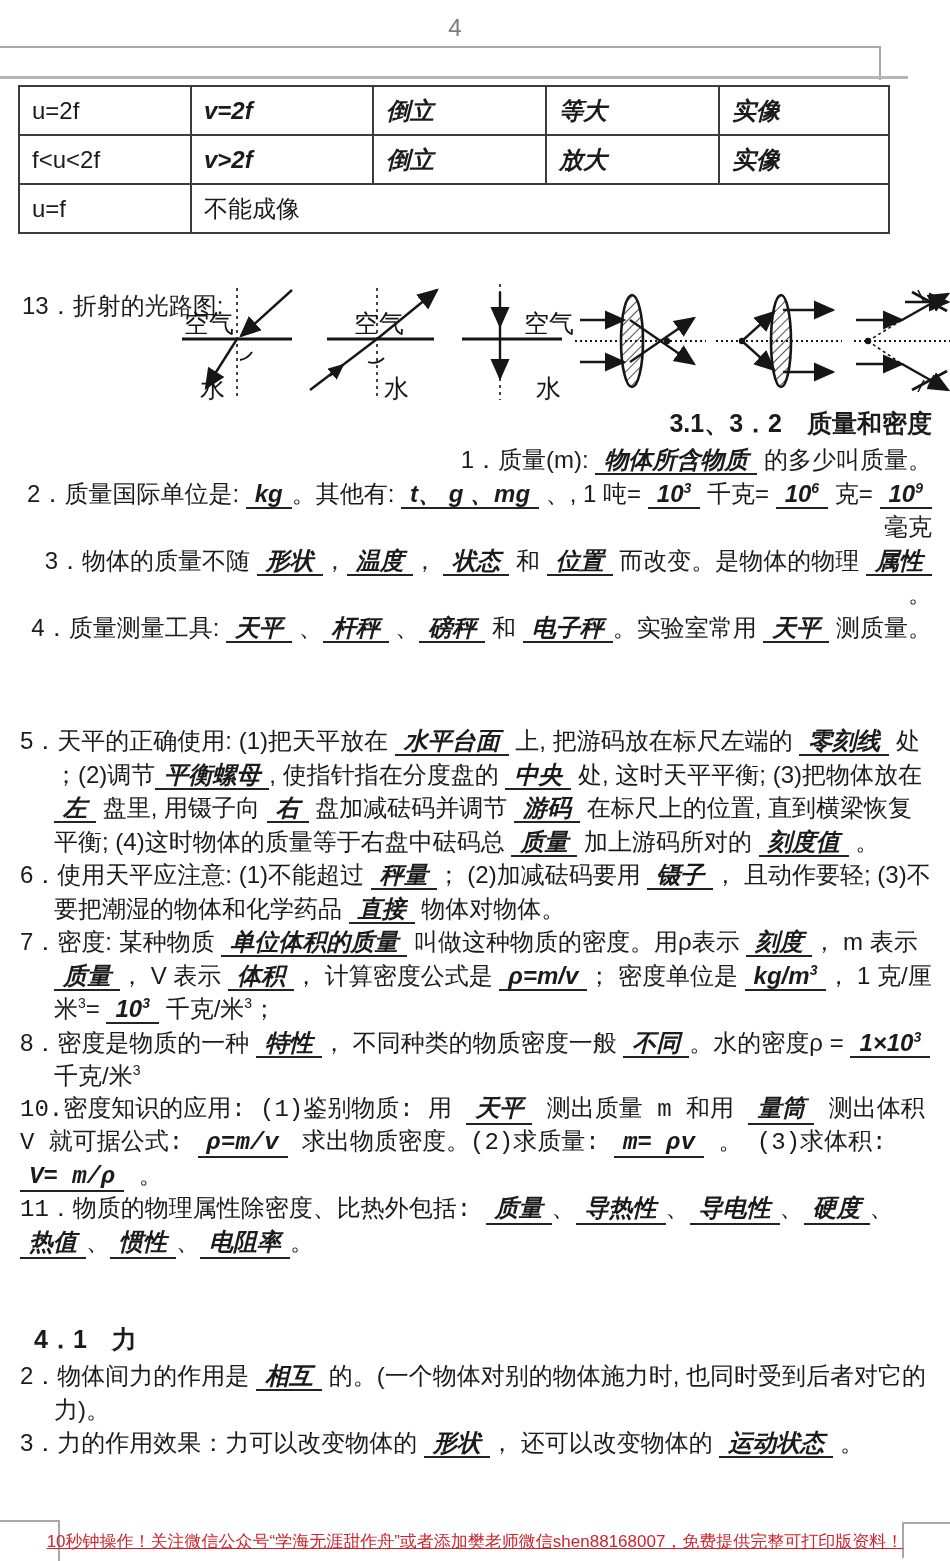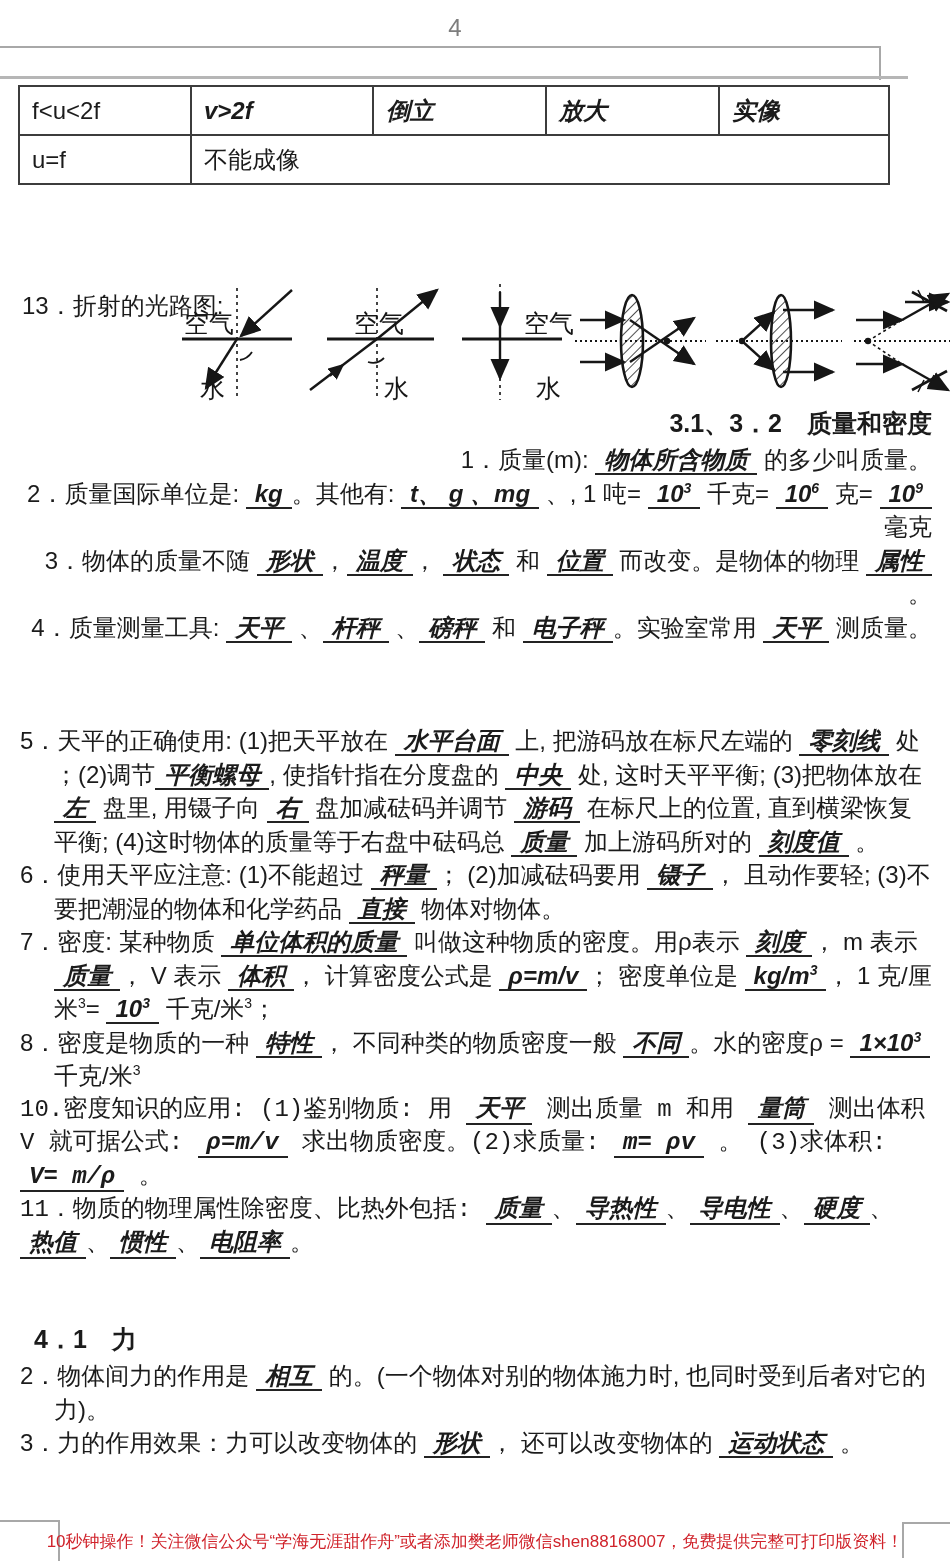--- a/index.html
+++ b/index.html
@@ -57,20 +57,27 @@
   <div class="table-wrap">
     <table class="lens">
       <colgroup>
           <col style="width:172px">
           <col style="width:182px">
           <col style="width:173px">
           <col style="width:173px">
           <col style="width:170px">
         </colgroup>
       <tbody>
+      <tr>
+        <td>u=2f</td>
+        <td class="ans">v=2f</td>
+        <td class="ans">倒立</td>
+        <td class="ans">等大</td>
+        <td class="ans">实像</td>
+      </tr>
       <tr>
         <td>f&lt;u&lt;2f</td>
         <td class="ans">v&gt;2f</td>
         <td class="ans">倒立</td>
         <td class="ans">放大</td>
         <td class="ans">实像</td>
       </tr>
       <tr>
         <td>u=f</td>
         <td colspan="4">不能成像</td>
@@ -184,17 +191,17 @@
   </div>
 
   <div class="block" id="block3">
     <div class="h1" style="padding-left:14px;">4．1　力</div>
     <div>
         <div class="para"><span class="txt">2．物体间力的作用是 </span><span class="blank">相互</span><span class="txt"> 的。(一个物体对别的物体施力时, 也同时受到后者对它的力)。</span></div>
         <div class="para"><span class="txt">3．力的作用效果：力可以改变物体的 </span><span class="blank">形状</span><span class="txt">， 还可以改变物体的 </span><span class="blank">运动状态</span><span class="txt"> 。</span></div>
       </div>
   </div>
 
-  <div class="footer" style="color: rgb(208, 35, 43);">
+  <div class="footer" style="color: rgb(208, 35, 43); text-decoration: underline;">
     <span>10秒钟操作！关注微信公众号“学海无涯甜作舟”或者添加樊老师微信shen88168007，免费提供完整可打印版资料！</span>
   </div>
 
 </div>
 
 </body></html>

